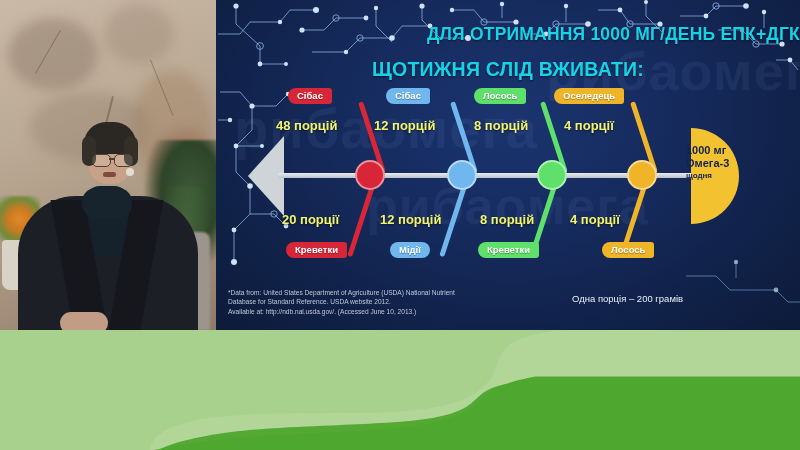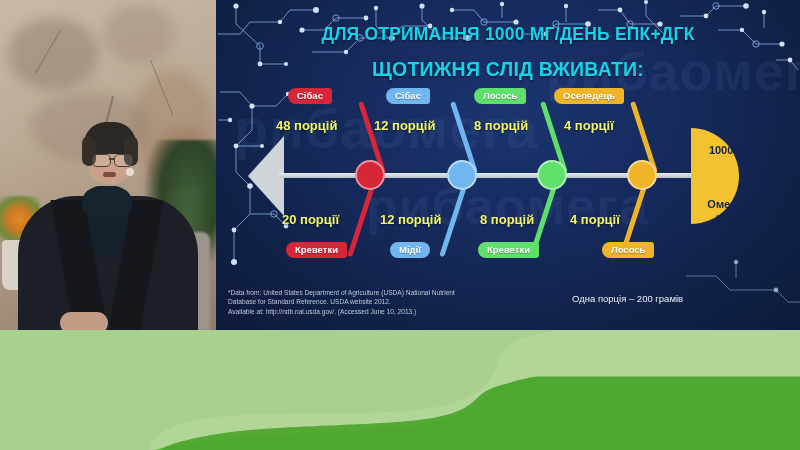--- a/index.html
+++ b/index.html
@@ -42,21 +42,21 @@
   .cam .hand{position:absolute;left:60px;top:312px;width:48px;height:22px;background:#c29c84;border-radius:12px;}
 
   
   .slide{position:absolute;left:216px;top:0;width:584px;height:330px;overflow:hidden;
          background:radial-gradient(ellipse at 50% 35%,#1b3570 0%,#15295a 45%,#102147 75%,#0d1b3a 100%);}
   .wm{position:absolute;font-weight:700;color:rgba(120,150,215,.10);letter-spacing:1px;
       white-space:nowrap;pointer-events:none;user-select:none;}
 
   .title1,.title2{position:absolute;left:0;width:584px;text-align:center;color:#17d3e8;
       font-weight:700;text-shadow:0 1px 2px rgba(0,0,0,.55);}
-  .title1{top:24px;font-size:17.5px;letter-spacing:.2px;}
+  .title1{top:24px;font-size:17.5px;letter-spacing:.2px;text-align:right;}
   .title2{top:58px;font-size:19.5px;letter-spacing:.2px;}
 
   .spine{position:absolute;left:62px;top:173px;width:450px;height:5px;
          background:linear-gradient(#e8ecef,#b9c2cb);border-radius:3px;}
   .tail{position:absolute;left:32px;top:136px;width:0;height:0;
         border-top:40px solid transparent;border-bottom:40px solid transparent;
         border-right:36px solid #cfd4d8;}
 
   .node{position:absolute;width:30px;height:30px;border-radius:50%;top:160px;
         border:2px solid rgba(255,255,255,.5);box-sizing:border-box;}
@@ -65,23 +65,23 @@
   .pill{position:absolute;height:16px;line-height:16px;color:#fff;font-size:9.5px;
         font-weight:700;text-align:center;padding:0 9px;box-sizing:border-box;
         border-radius:8px 3px 3px 8px;white-space:nowrap;
         text-shadow:0 1px 1px rgba(0,0,0,.35);}
   .pill.btm{border-radius:8px 3px 3px 8px;}
   .port{position:absolute;color:#f2f46b;font-size:13px;font-weight:700;white-space:nowrap;
         text-shadow:0 1px 2px rgba(0,0,0,.5);}
 
   .halfc{position:absolute;left:475px;top:128px;width:48px;height:96px;background:#f2c230;
          border-radius:0 96px 96px 0;}
-  .halft{position:absolute;left:470px;top:144px;width:86px;text-align:center;color:#12234d;
+  .halft{position:absolute;left:470px;top:144px;width:86px;text-align:left;color:#12234d;
          font-weight:700;line-height:1.18;}
-  .halft .l1{font-size:11px;} .halft .l2{font-size:11px;margin-top:41px;} .halft .l3{font-size:8px;margin-top:1px;}
+  .halft .l1{font-size:11px;} .halft .l2{font-size:11px;} .halft .l3{font-size:8px;margin-top:1px;}
 
   .foot{position:absolute;left:12px;top:288px;color:#cdd6e6;font-size:6.6px;line-height:1.42;
         white-space:pre-line;opacity:.92;}
   .note{position:absolute;left:356px;top:293px;color:#e8eef8;font-size:9.5px;font-weight:500;}
 
   .circuit{position:absolute;left:0;top:0;width:584px;height:330px;pointer-events:none;}
 
   
   .bar{position:absolute;left:0;top:330px;width:800px;height:120px;overflow:hidden;background:#a9d18e;}
   .barwave{position:absolute;left:0;top:0;width:800px;height:120px;}

